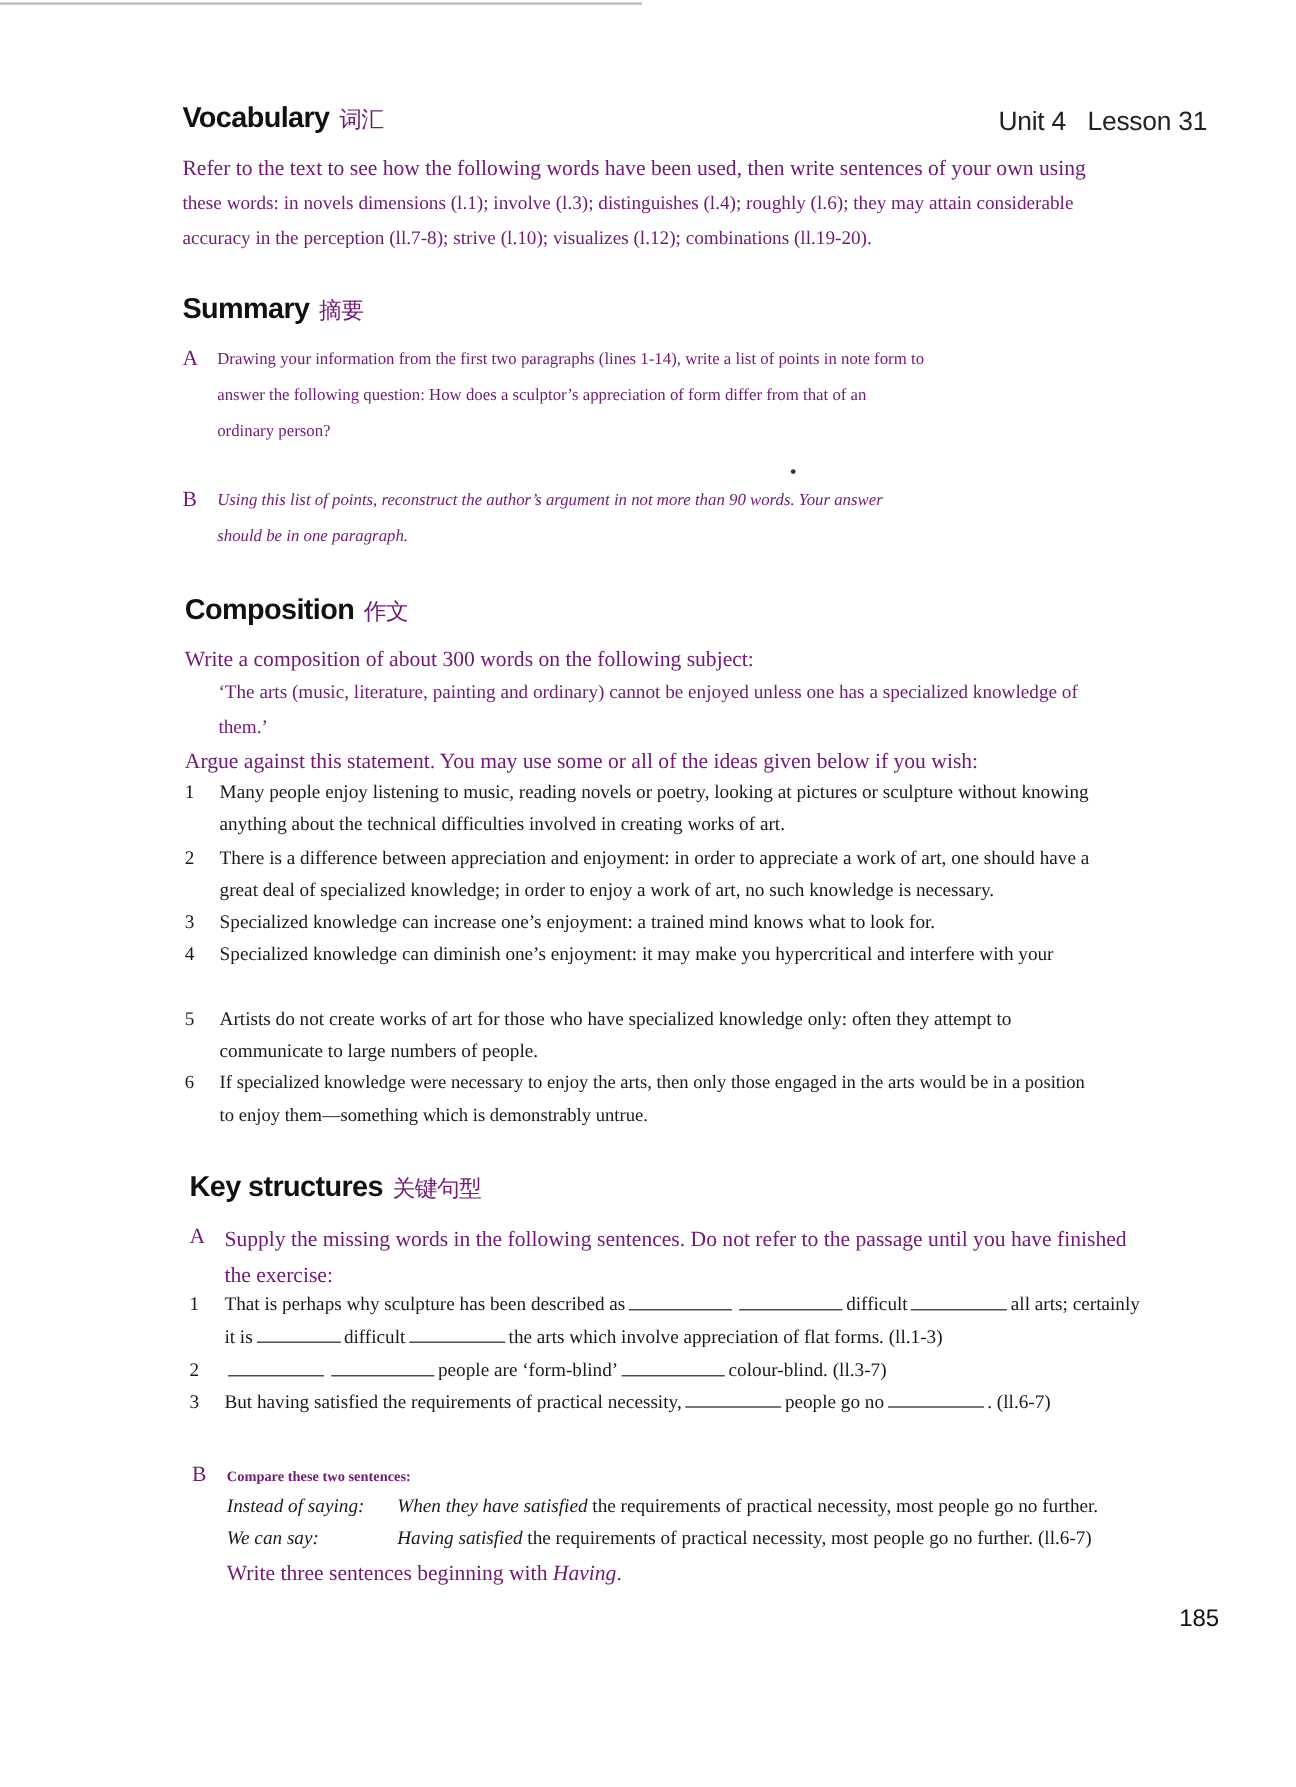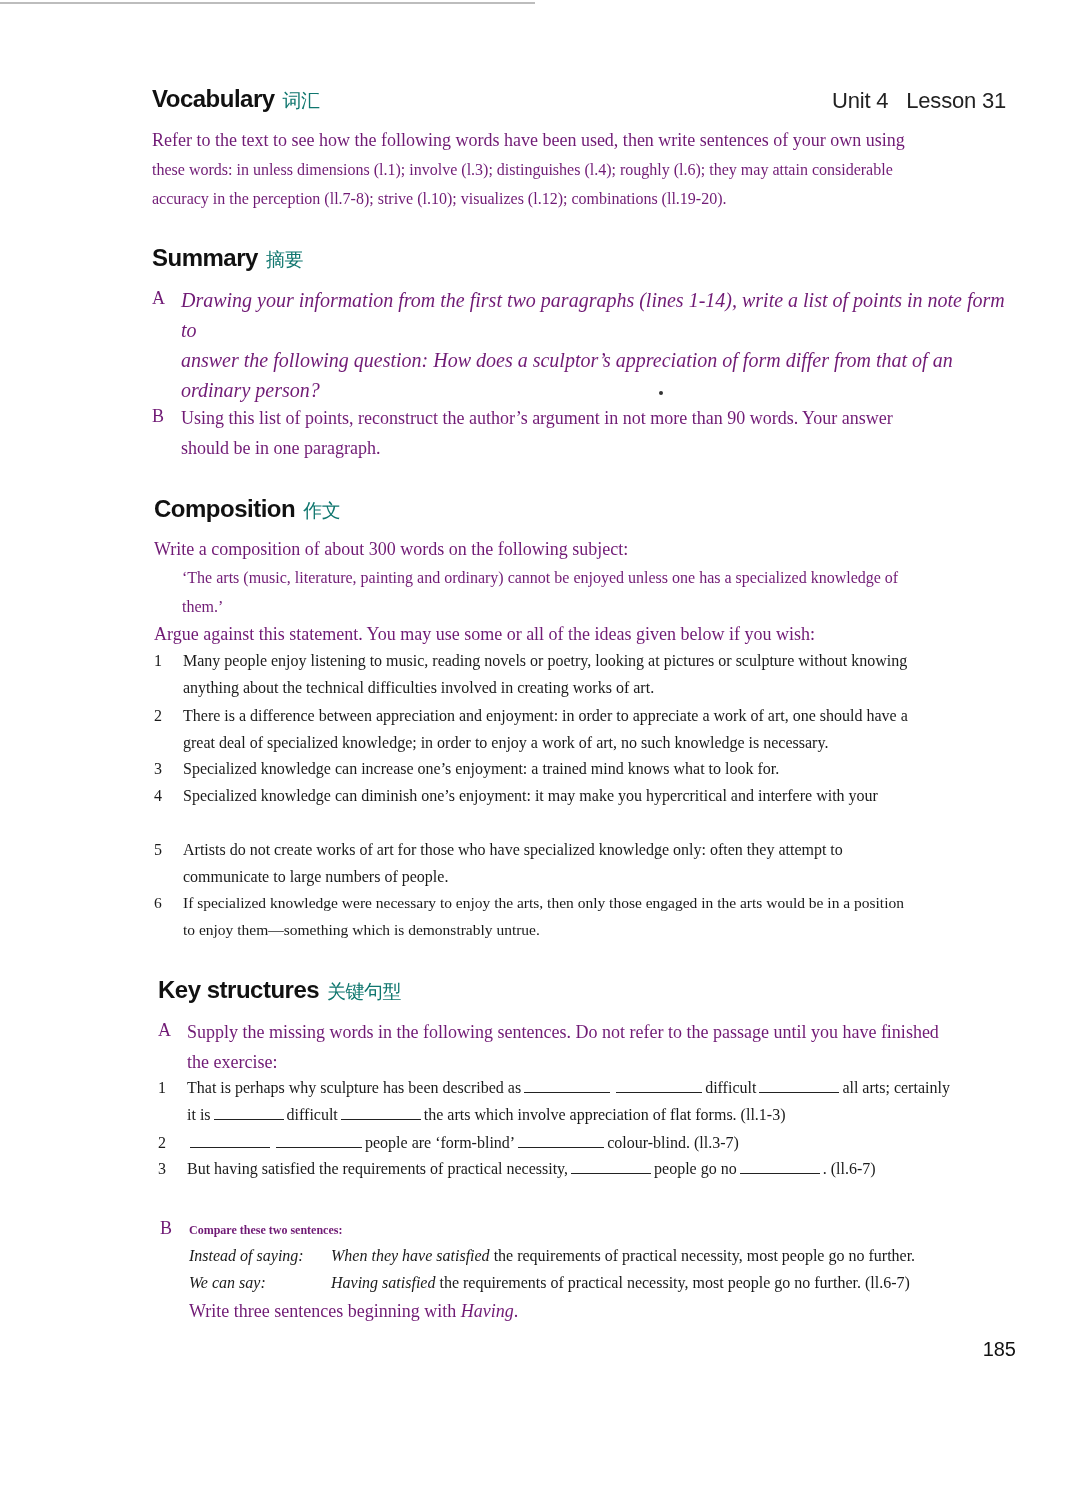--- a/index.html
+++ b/index.html
@@ -4,21 +4,21 @@
 <style>
   html, body { margin: 0; padding: 0; background: #ffffff; }
   body { width: 1080px; height: 1489px; position: relative; overflow: hidden;
          font-family: "Liberation Serif", "DejaVu Serif", serif; color: #1a1a1a; }
   .top-rule { position: absolute; left: 0; top: 2px; width: 535px; height: 2px; background: #bdbdbd; }
   .running-head { position: absolute; right: 74px; top: 44px; font-family: "Liberation Sans", "DejaVu Sans", sans-serif;
                   font-size: 22px; color: #222; letter-spacing: -0.2px; margin-top: 44px; }
   .running-head span + span { margin-left: 18px; }
   .section-title { position: absolute; font-family: "Liberation Sans", "DejaVu Sans", sans-serif; font-weight: bold;
                    font-size: 24px; color: #111; letter-spacing: -0.5px; }
-  .section-title .cn { font-weight: normal; font-size: 19px; margin-left: 8px; font-family: "DejaVu Sans", sans-serif; color:#0f766e; }
+  .section-title .cn { font-weight: normal; font-size: 19px; margin-left: 8px; font-family: "DejaVu Sans", sans-serif; color:#701a75; }
   .para { position: absolute; font-size: 18px; line-height: 29px; color: #701a75; }
   .small { font-size: 16px; }
   .item { position: absolute; font-size: 16px; line-height: 27px; }
   .item .num { position: absolute; left: 0; top: 0; width: 20px; }
   .item .txt { position: absolute; left: 29px; right: 0; top: 0; }
   .letter-item .num { font-size: 18px; }
   .blank { display: inline-block; border-bottom: 1px solid #222; height: 14px; vertical-align: baseline; margin: 0 3px; }
   .w86 { width: 86px; } .w80 { width: 80px; } .w70 { width: 70px; }
   .page-num { position: absolute; right: 64px; top: 1338px; font-family: "Liberation Sans", "DejaVu Sans", sans-serif;
               font-size: 20px; color: #111; }
@@ -35,39 +35,39 @@
 
 <div class="running-head">
   <span>Unit 4</span><span>Lesson 31</span>
 </div>
 
 <div class="section-title" style="left:152px; top:85px;">
   <span>Vocabulary</span><span class="cn">词汇</span>
 </div>
 <div class="para" style="left:152px; top:126px; width:860px;">
   <div>Refer to the text to see how the following words have been used, then write sentences of your own using</div>
-  <div class="small">these words: in unless dimensions (l.1); involve (l.3); distinguishes (l.4); roughly (l.6); they may attain considerable</div>
+  <div class="small">these words: in novels dimensions (l.1); involve (l.3); distinguishes (l.4); roughly (l.6); they may attain considerable</div>
   <div class="small">accuracy in the perception (ll.7-8); strive (l.10); visualizes (l.12); combinations (ll.19-20).</div>
 </div>
 
 <div class="section-title" style="left:152px; top:244px;">
   <span>Summary</span><span class="cn">摘要</span>
 </div>
 <div class="item letter-item para" style="left:152px; top:285px; width:860px;">
   <span class="num">A</span>
-  <div class="txt" style="font-size:20px; line-height:30px;font-style:italic;">
+  <div class="txt" style="font-size:14px; line-height:30px;">
     <div>Drawing your information from the first two paragraphs (lines 1-14), write a list of points in note form to</div>
     <div>answer the following question: How does a sculptor’s appreciation of form differ from that of an</div>
     <div>ordinary person?</div>
   </div>
 </div>
 <div class="dot" style="left:659px; top:391px;"></div>
 <div class="item letter-item para" style="left:152px; top:403px; width:860px;">
   <span class="num">B</span>
-  <div class="txt" style="font-size:18px; line-height:30px;">
+  <div class="txt" style="font-size:14px; line-height:30px;font-style:italic;">
     <div>Using this list of points, reconstruct the author’s argument in not more than 90 words. Your answer</div>
     <div>should be in one paragraph.</div>
   </div>
 </div>
 
 <div class="section-title" style="left:154px; top:495px;">
   <span>Composition</span><span class="cn">作文</span>
 </div>
 <div class="para" style="left:154px; top:535px; width:860px;">Write a composition of about 300 words on the following subject:</div>
 <div class="para small" style="left:182px; top:563px; width:832px; line-height:29px;">

